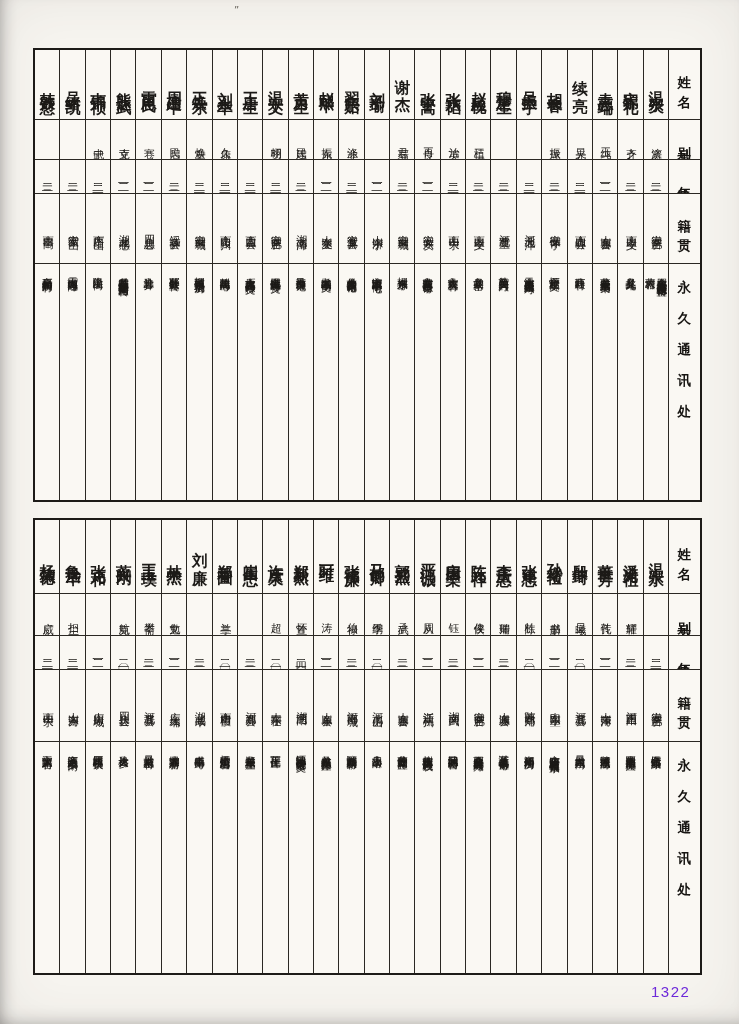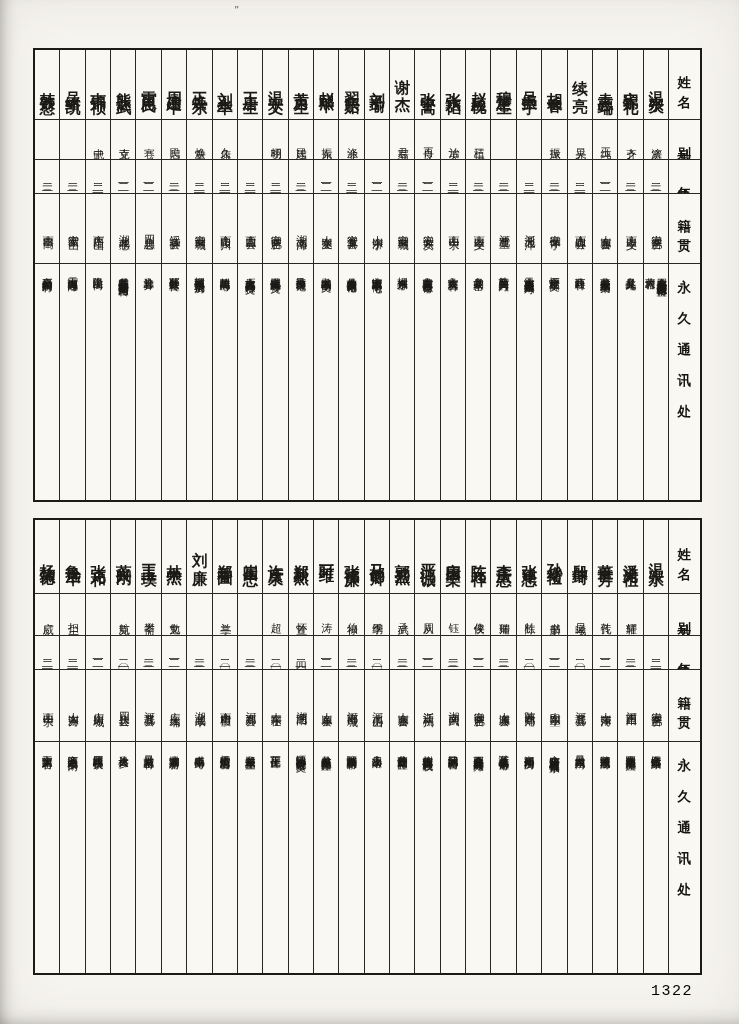--- a/index.html
+++ b/index.html
@@ -24,22 +24,22 @@
   .v-name{font-size:15.5px;font-weight:700;letter-spacing:0.22em;}
   .v-alias{font-size:11px;}
   .v-age{font-size:11.5px;letter-spacing:0.15em;}
   .v-native{font-size:11px;letter-spacing:0.12em;}
   .v-addr{font-size:10.5px;letter-spacing:0.05em;}
   .hdr{font-weight:700;font-size:13.5px;color:#171512;}
   .sp-med{letter-spacing:1.5em;}
   .sp-sm{letter-spacing:0.35em;}
   .sp-xs{letter-spacing:0.12em;}
   .sp-wide{letter-spacing:2.3em;}
-  .page-number{position:absolute;left:651px;top:983px;font-family:Liberation Mono, monospace;
-               font-size:15px;color:#000000;letter-spacing:1.5px;}
+  .page-number{position:absolute;left:651px;top:983px;font-family:Liberation Sans, sans-serif;
+               font-size:15px;color:#6d28d9;letter-spacing:1.5px;}
   .artifact{position:absolute;left:234px;top:5px;color:#6b675f;font-size:10px;}
 </style>
 </head>
 <body>
 
 <div class="page">
   <div class="artifact">”</div>
 
   <div class="dir-table t-top">
     <div class="col col-header">

